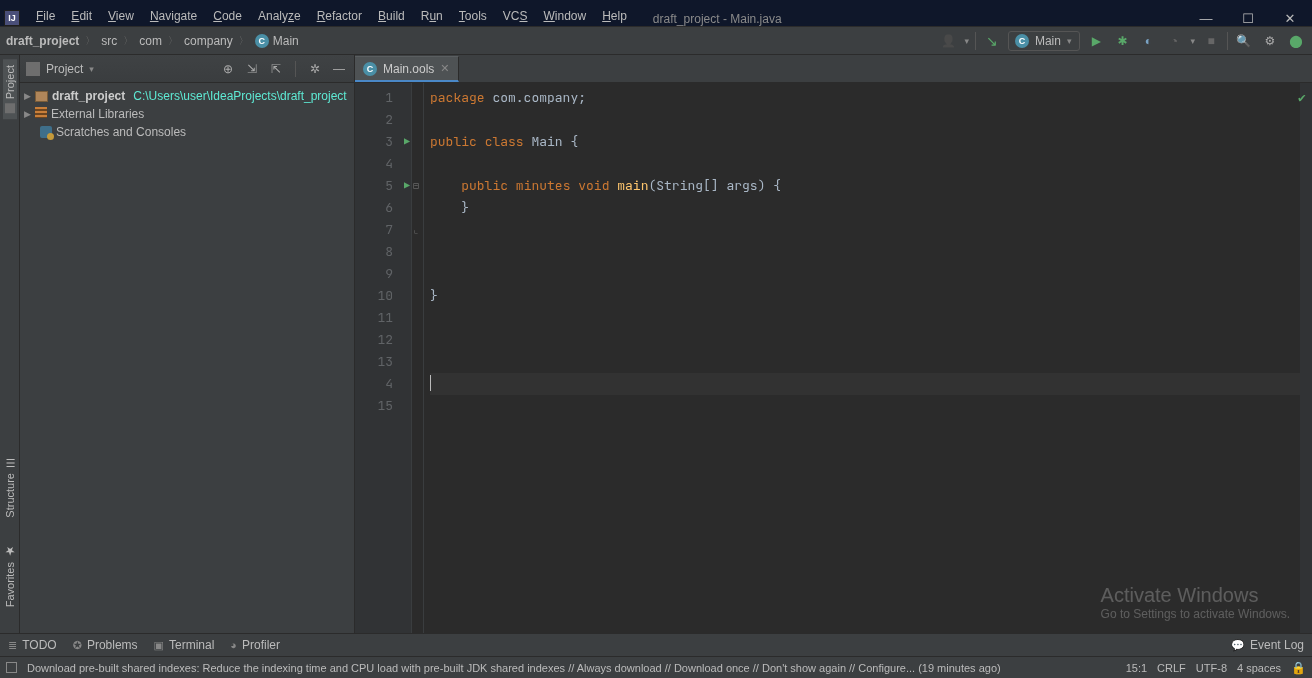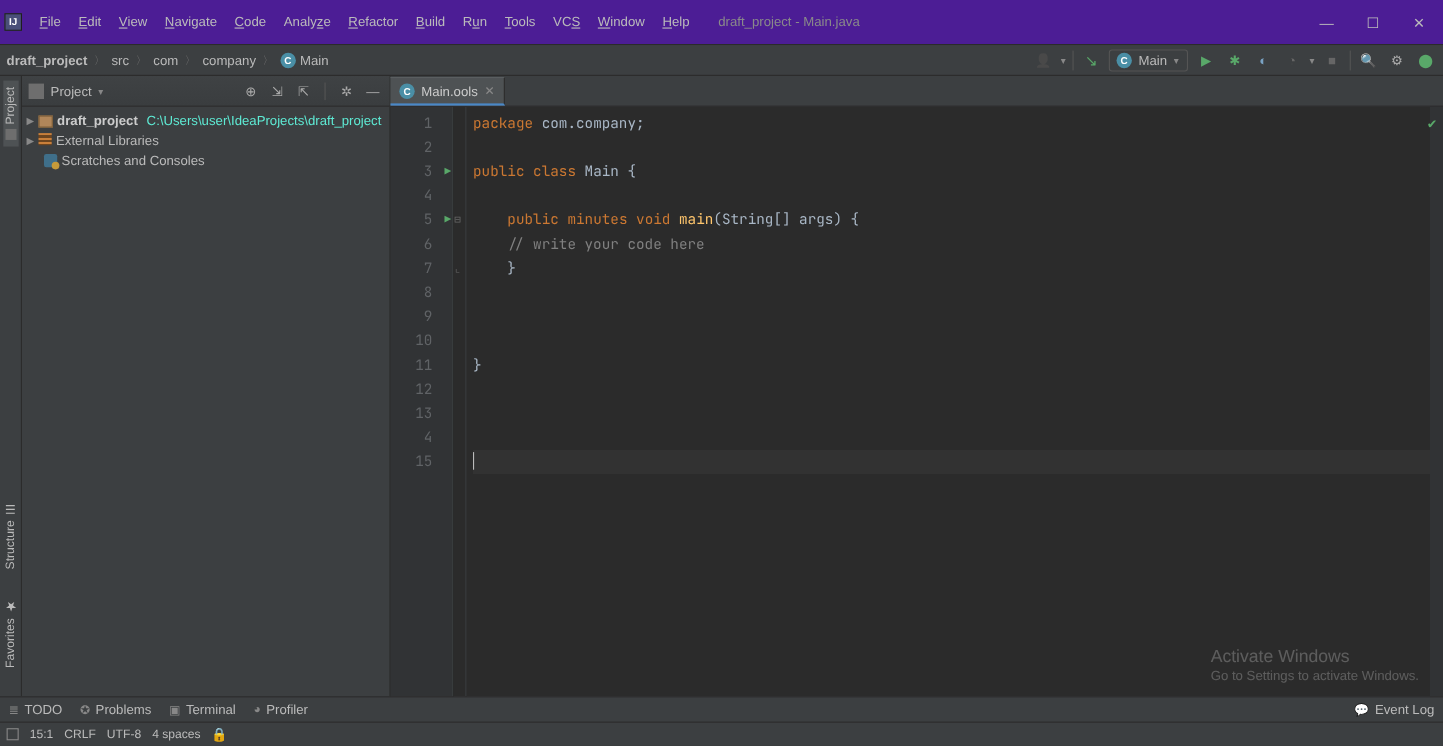--- a/index.html
+++ b/index.html
@@ -9,24 +9,24 @@
     background: #3c3f41;
     color: #bbbbbb;
     width: 1312px;
     height: 678px;
     overflow: hidden;
     display: flex;
     flex-direction: column;
   }
   
   .menubar {
-    height: 41px;
-    background: #4c1d95;
+    height: 27px;
+    background: #0f172a;
     display: flex;
-    align-items: center;
+    align-items: flex-end;
     padding: 0 4px;
     border-bottom: 1px solid #2b2b2b;
   }
   .app-icon {
     width: 16px; height: 16px;
     background: #4a4f79;
     color: #fff;
     font-size: 9px;
     font-weight: bold;
     display: flex; align-items:center; justify-content:center;
@@ -227,21 +227,21 @@
 
   
   .watermark{
     position:absolute;
     right:22px; bottom:12px;
     color:rgba(255,255,255,0.24);
     text-align:left;
     pointer-events:none;
     font-family:"Segoe UI",sans-serif;
   }
-  .watermark .w1{font-size:16px;}
+  .watermark .w1{font-size:20px;}
   .watermark .w2{font-size:12px;}
 </style>
 </head>
 <body>
 
 <div class="menubar">
   <div class="app-icon">IJ</div>
   <div class="menubar-item"><u>F</u><span>ile</span></div>
   <div class="menubar-item"><u>E</u>dit</div>
   <div class="menubar-item"><u>V</u>iew</div>
@@ -386,21 +386,20 @@
       <div class="fold-gutter">
         <span class="fold-mark" style="top:92px">⊟</span>
         <span class="fold-mark" style="top:136px">⌞</span>
       </div>
       <div class="code">
 <div class="line"><span class="kw">package</span><span class="pkg"> com.company;</span></div>
 <div class="line"></div>
 <div class="line"><span class="kw">public</span> <span class="kw">class</span><span class="cls"> Main </span><span>{</span></div>
 <div class="line"></div>
 <div class="line">    <span class="kw">public</span> <span class="kw">minutes</span> <span class="kw">void</span><span class="mtd"> main</span><span>(String[] args) {</span></div>
-<div class="line">    <span class="cmt">// write your code here</span></div>
 <div class="line">    }</div>
 <div class="line"></div>
 <div class="line"></div>
 <div class="line"></div>
 <div class="line">}</div>
 <div class="line"></div>
 <div class="line"></div>
 <div class="line"></div>
 <div class="line current"><span class="caret"></span></div>
       </div>
@@ -435,18 +434,19 @@
     </div>
   <div class="spacer"></div>
   <div class="toolwin-item">
       <span class="twi-icon">💬</span>
       <span>Event Log</span>
     </div>
 </div>
 
 <div class="statusbar">
   <span class="sq-icon"></span>
+  <span class="msg">Download pre-built shared indexes: Reduce the indexing time and CPU load with pre-built JDK shared indexes // Always download // Download once // Don't show again // Configure... (19 minutes ago)</span>
   <span>15:1</span>
   <span>CRLF</span>
   <span>UTF-8</span>
   <span>4 spaces</span>
   <span class="lock-icon">🔒</span>
 </div>
 
 </body></html>

